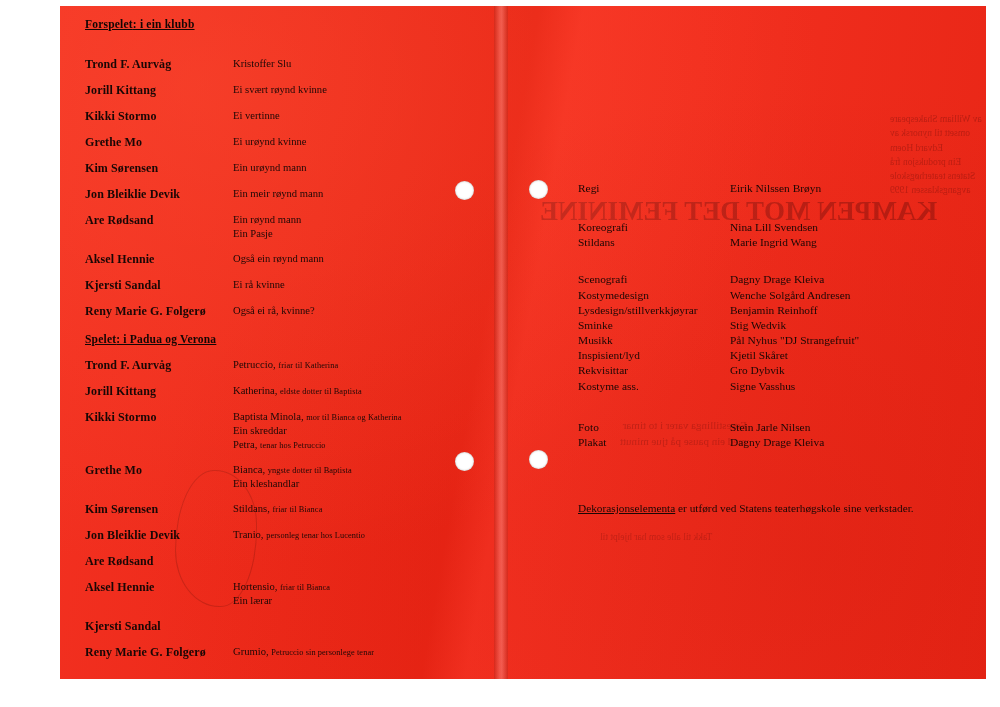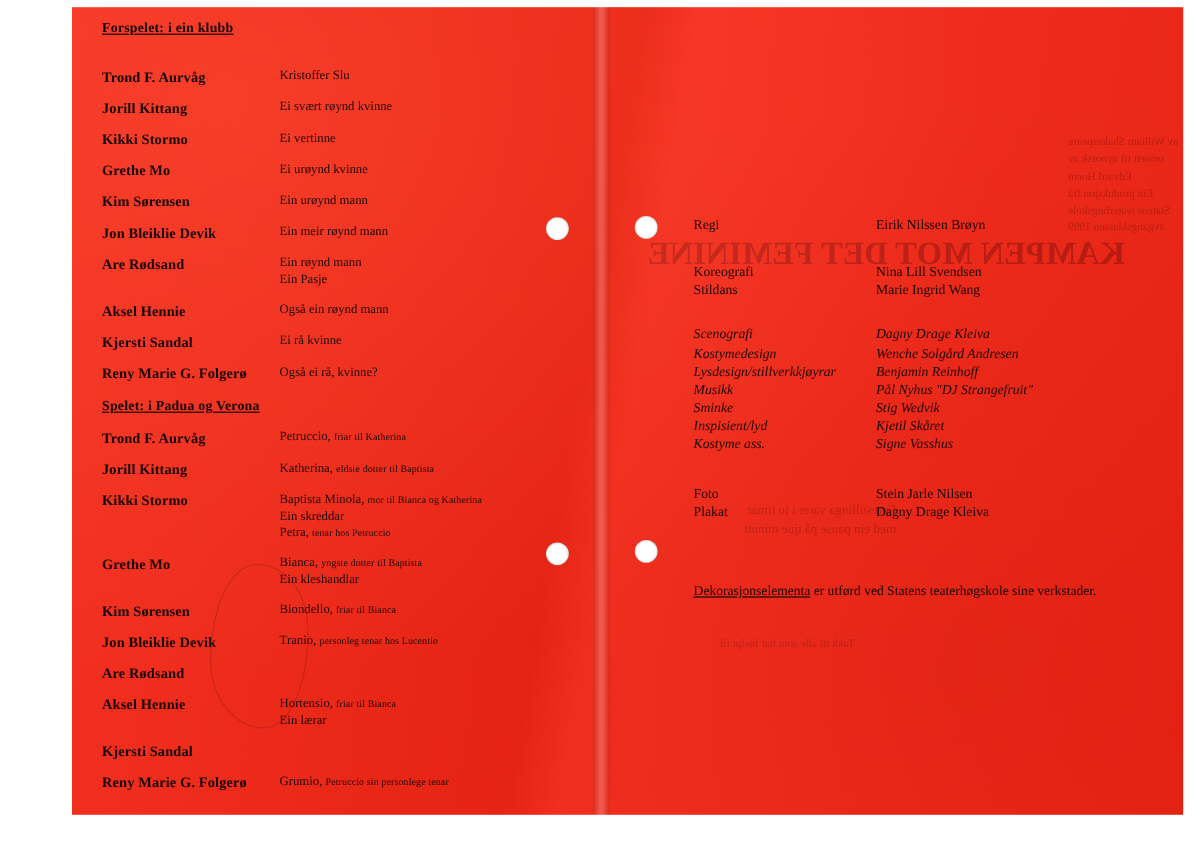--- a/index.html
+++ b/index.html
@@ -271,21 +271,21 @@
       <div class="cast-row" style="margin-bottom:11px;">
         <div class="actor">Grethe Mo</div>
         <div class="role">
           <div><span>Bianca,</span> <span class="small">yngste dotter til Baptista</span></div>
           <div><span>Ein kleshandlar</span></div>
         </div>
       </div>
       <div class="cast-row" style="margin-bottom:11px;">
         <div class="actor">Kim Sørensen</div>
         <div class="role">
-          <div><span>Biondello,</span> <span class="small">friar til Bianca</span></div>
+          <div><span>Stildans,</span> <span class="small">friar til Bianca</span></div>
         </div>
       </div>
       <div class="cast-row" style="margin-bottom:11px;">
         <div class="actor">Jon Bleiklie Devik</div>
         <div class="role">
           <div><span>Tranio,</span> <span class="small">personleg tenar hos Lucentio</span></div>
         </div>
       </div>
       <div class="cast-row" style="margin-bottom:11px;">
         <div class="actor">Are Rødsand</div>
@@ -322,46 +322,50 @@
       <div class="cred-row">
         <div class="cred-label">Koreografi</div>
         <div class="cred-name">Nina Lill Svendsen</div>
       </div>
       <div class="cred-row">
         <div class="cred-label">Stildans</div>
         <div class="cred-name">Marie Ingrid Wang</div>
       </div>
     </div>
 
-    <div style="margin-top:22px;font-style:italic;">
+    <div style="margin-top:22px;">
       <div class="cred-row">
         <div class="cred-label">Scenografi</div>
         <div class="cred-name">Dagny Drage Kleiva</div>
       </div>
       <div class="cred-row">
         <div class="cred-label">Kostymedesign</div>
         <div class="cred-name">Wenche Solgård Andresen</div>
       </div>
       <div class="cred-row">
         <div class="cred-label">Lysdesign/stillverkkjøyrar</div>
         <div class="cred-name">Benjamin Reinhoff</div>
       </div>
       <div class="cred-row">
+        <div class="cred-label">Sminke</div>
+        <div class="cred-name">Stig Wedvik</div>
+      </div>
+      <div class="cred-row">
         <div class="cred-label">Musikk</div>
         <div class="cred-name">Pål Nyhus "DJ Strangefruit"</div>
       </div>
       <div class="cred-row">
-        <div class="cred-label">Sminke</div>
-        <div class="cred-name">Stig Wedvik</div>
-      </div>
-      <div class="cred-row">
         <div class="cred-label">Inspisient/lyd</div>
         <div class="cred-name">Kjetil Skåret</div>
       </div>
       <div class="cred-row">
+        <div class="cred-label">Rekvisittar</div>
+        <div class="cred-name">Gro Dybvik</div>
+      </div>
+      <div class="cred-row">
         <div class="cred-label">Kostyme ass.</div>
         <div class="cred-name">Signe Vasshus</div>
       </div>
     </div>
 
     <div style="margin-top:26px;">
       <div class="cred-row">
         <div class="cred-label">Foto</div>
         <div class="cred-name">Stein Jarle Nilsen</div>
       </div>

